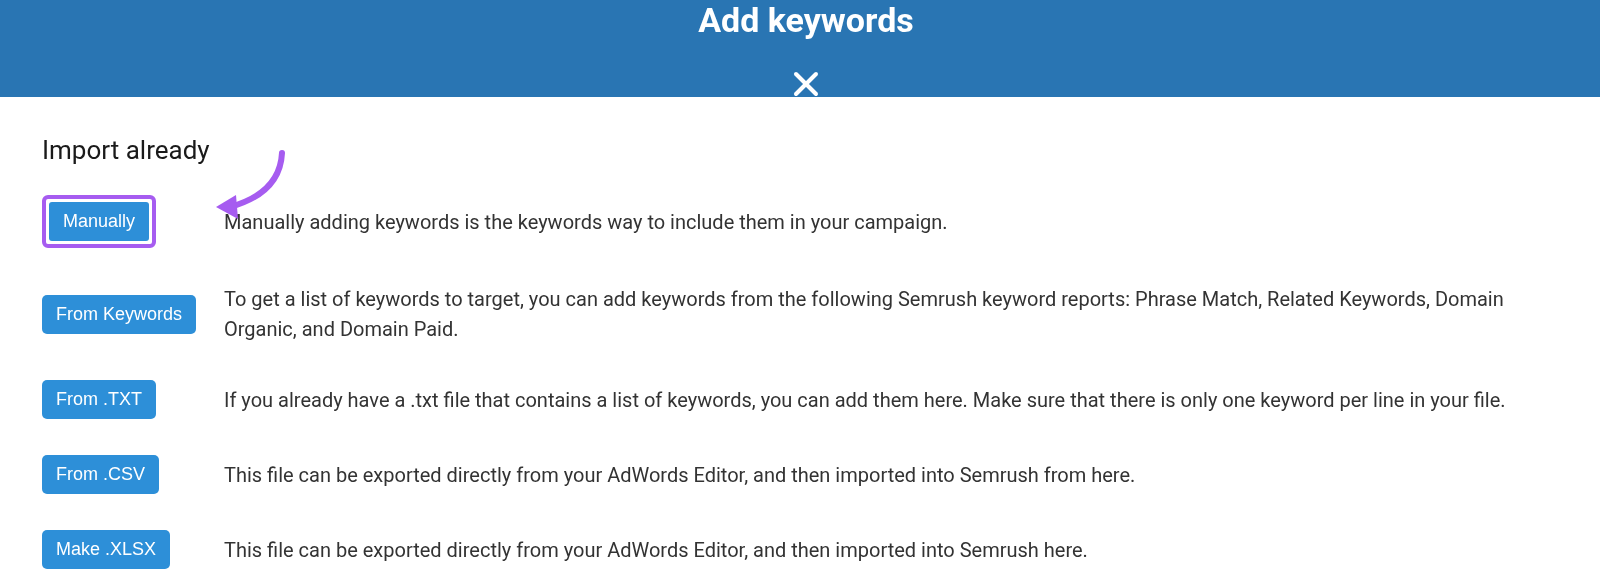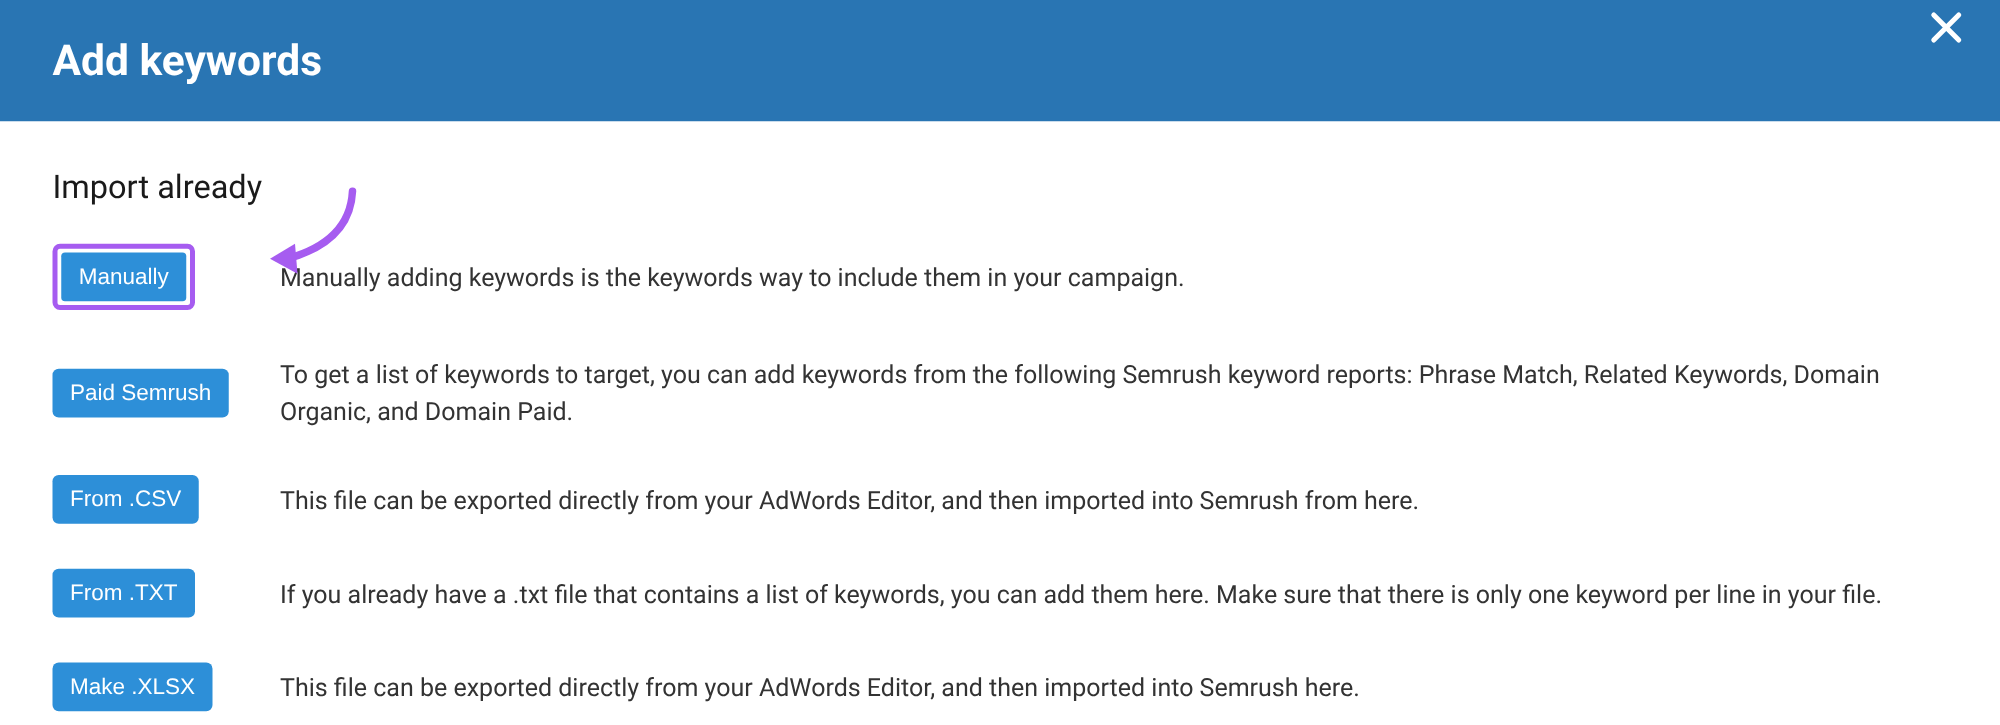--- a/index.html
+++ b/index.html
@@ -14,20 +14,21 @@
       height: 580px;
       overflow: hidden;
     }
     .header {
       background: #2975b3;
       height: 97px;
       display: flex;
       align-items: center;
       justify-content: space-between;
       padding: 0 30px 0 42px;
+      flex-direction: column;
     }
     .header-title {
       color: #ffffff;
       font-size: 34px;
       font-weight: 700;
     }
     .close-icon {
       width: 26px;
       height: 26px;
       cursor: pointer;
@@ -125,37 +126,37 @@
       </div>
       <svg class="arrow-svg" width="90" height="80" viewBox="0 0 90 80">
         <path d="M 80 8 Q 78 48 28 62" stroke="#a65cf0" stroke-width="6" fill="none" stroke-linecap="round"></path>
         <path d="M 14 62 L 34 50 L 36 74 Z" fill="#a65cf0"></path>
       </svg>
       <div class="option-desc">Manually adding keywords is the keywords way to include them in your campaign.</div>
     </div>
 
     <div class="option-row">
       <div class="btn-wrapper">
-        <button class="btn">Paid Semrush</button>
+        <button class="btn">From Keywords</button>
       </div>
       <div class="option-desc">To get a list of keywords to target, you can add keywords from the following Semrush keyword reports: Phrase Match, Related Keywords, Domain Organic, and Domain Paid.</div>
+    </div>
+
+    <div class="option-row">
+      <div class="btn-wrapper">
+        <button class="btn">From .TXT</button>
+      </div>
+      <div class="option-desc">If you already have a .txt file that contains a list of keywords, you can add them here. Make sure that there is only one keyword per line in your file.</div>
     </div>
 
     <div class="option-row">
       <div class="btn-wrapper">
         <button class="btn">From .CSV</button>
       </div>
       <div class="option-desc">This file can be exported directly from your AdWords Editor, and then imported into Semrush from here.</div>
-    </div>
-
-    <div class="option-row">
-      <div class="btn-wrapper">
-        <button class="btn">From .TXT</button>
-      </div>
-      <div class="option-desc">If you already have a .txt file that contains a list of keywords, you can add them here. Make sure that there is only one keyword per line in your file.</div>
     </div>
 
     <div class="option-row">
       <div class="btn-wrapper">
         <button class="btn">Make .XLSX</button>
       </div>
       <div class="option-desc">This file can be exported directly from your AdWords Editor, and then imported into Semrush here.</div>
     </div>
 
   </div>

